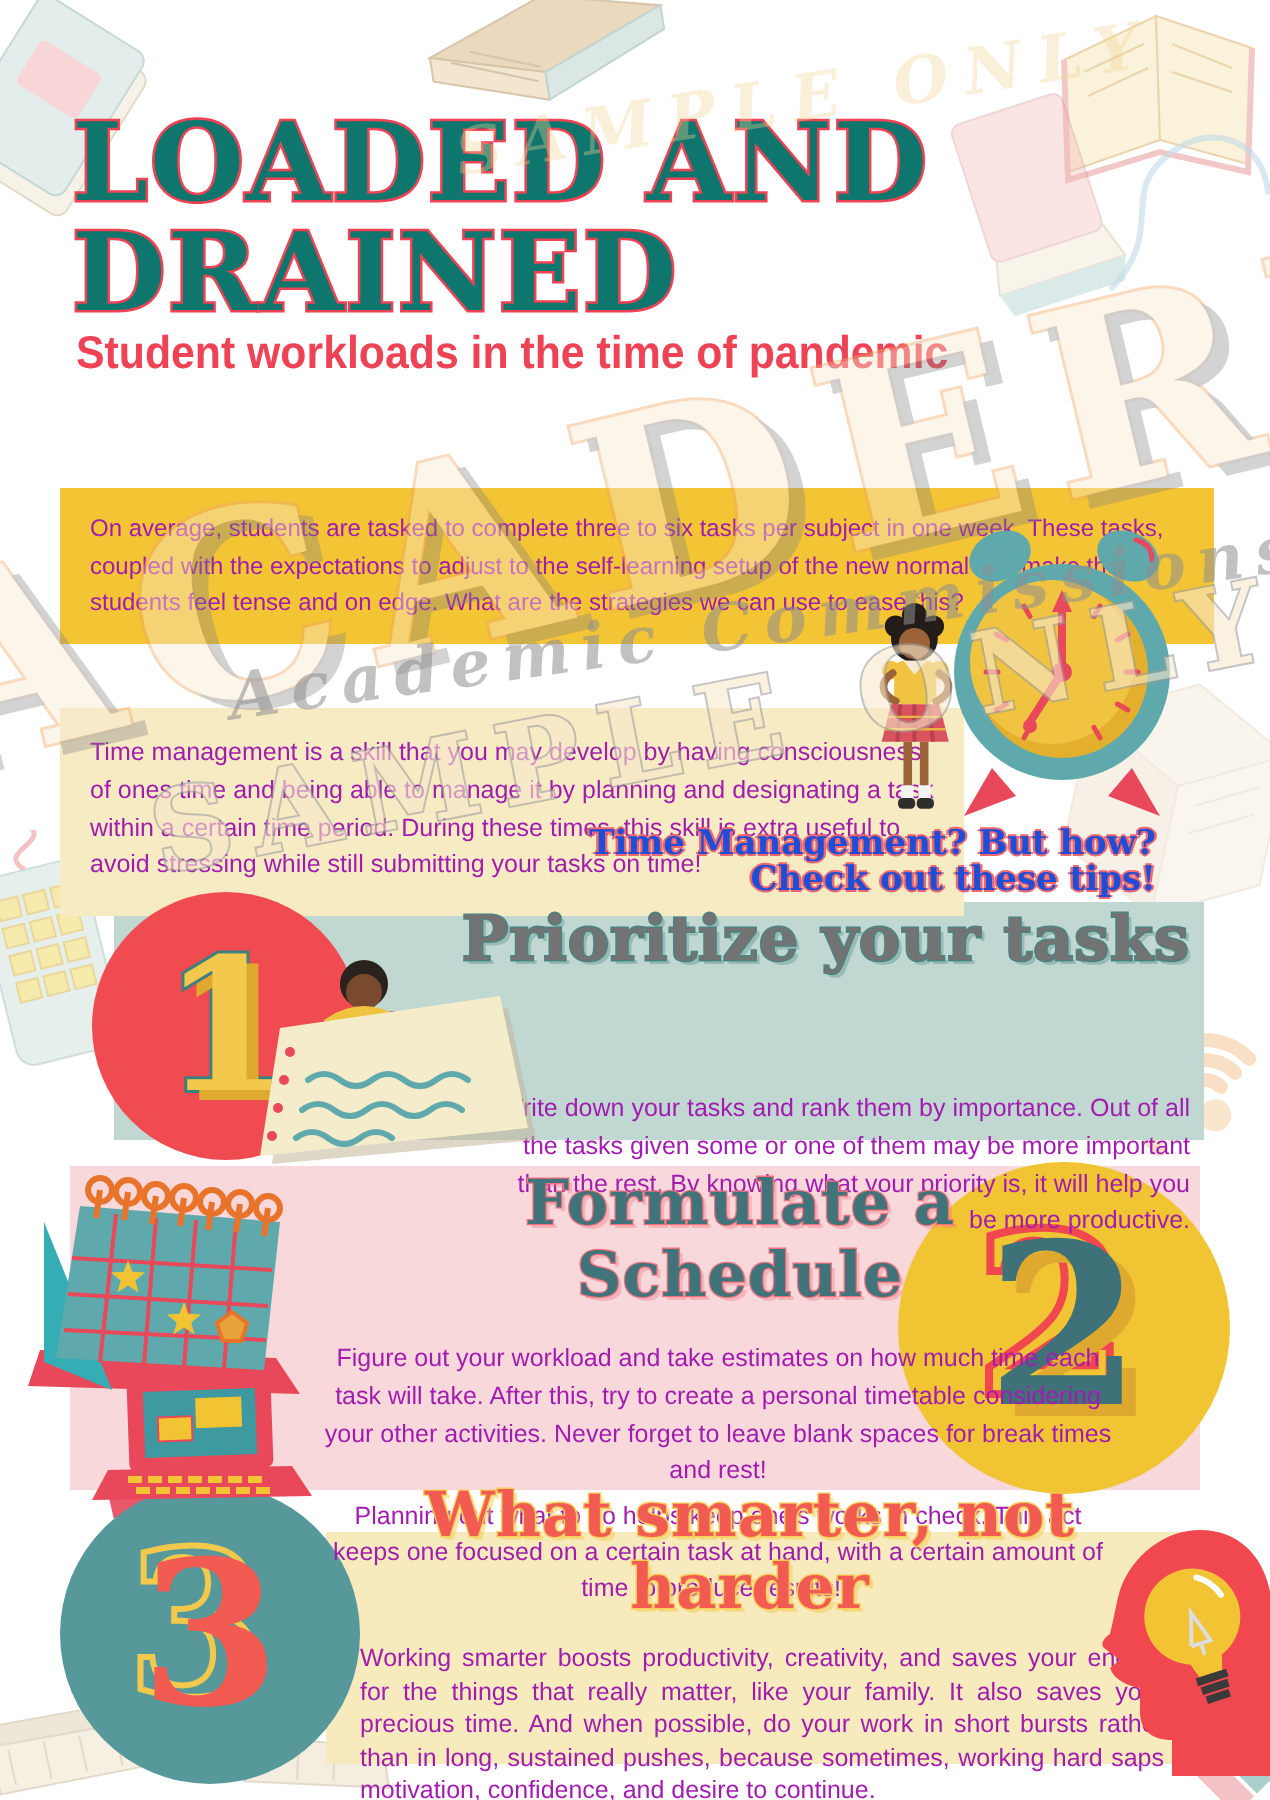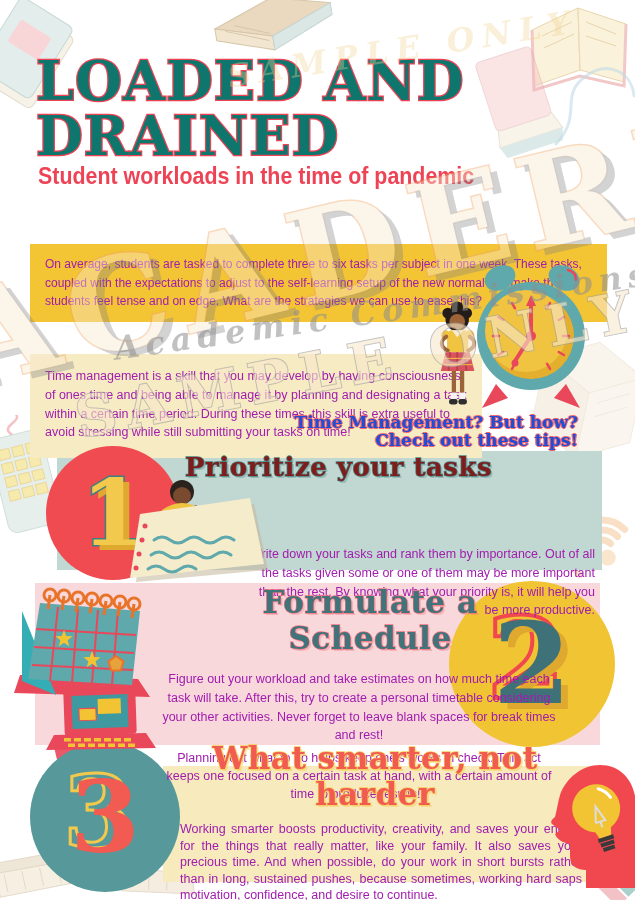--- a/index.html
+++ b/index.html
@@ -22,22 +22,22 @@
   .tm-heading{left:28px;top:262px;font-size:42px;letter-spacing:1px;color:#F2564F;
     -webkit-text-stroke:1.6px #C8454E;paint-order:stroke fill;z-index:11;}
   .tm-box{left:30px;top:306px;width:422px;background:#F7EBC3;padding:13px 15px;
     font-size:12.5px;line-height:1.5;z-index:10;min-height:78px;}
   .tips-prompt{right:57px;top:413px;text-align:right;font-size:17px;line-height:1.06;
     color:#1d4ed8;z-index:11;
     text-shadow:1.2px 0 #F0666E,-1.2px 0 #F0666E,0 1.2px #F0666E,0 -1.2px #F0666E;}
 
   
   .sec1-box{left:57px;top:451px;width:545px;height:119px;background:#C0D7D2;z-index:8;}
-  .sec1-title{left:185px;top:452px;width:410px;text-align:left;font-size:26px;
-    letter-spacing:.5px;color:#7f1d1d;-webkit-text-stroke:1.4px #4A8582;
+  .sec1-title{left:185px;top:452px;width:410px;text-align:right;font-size:31px;
+    letter-spacing:.5px;color:#737373;-webkit-text-stroke:1.4px #4A8582;
     paint-order:stroke fill;z-index:12;text-shadow:2px 2px 0 rgba(74,133,130,.35);}
   .sec1-para{left:245px;top:497px;width:350px;text-align:right;font-size:12.5px;
     line-height:1.5;z-index:12;}
   .circle1{left:46px;top:446px;width:134px;height:134px;border-radius:50%;
     background:#F14B52;z-index:11;display:flex;align-items:center;justify-content:center;}
   .num1{font-size:92px;color:#F2C94C;-webkit-text-stroke:3px #3E7F7F;
     paint-order:stroke fill;text-shadow:6px 5px 0 #DFA930;line-height:1;}
 
   .sec2-box{left:35px;top:583px;width:565px;height:162px;background:#F8D8DB;z-index:8;}
   .sec2-title{left:180px;top:584px;width:380px;text-align:center;font-size:31px;

